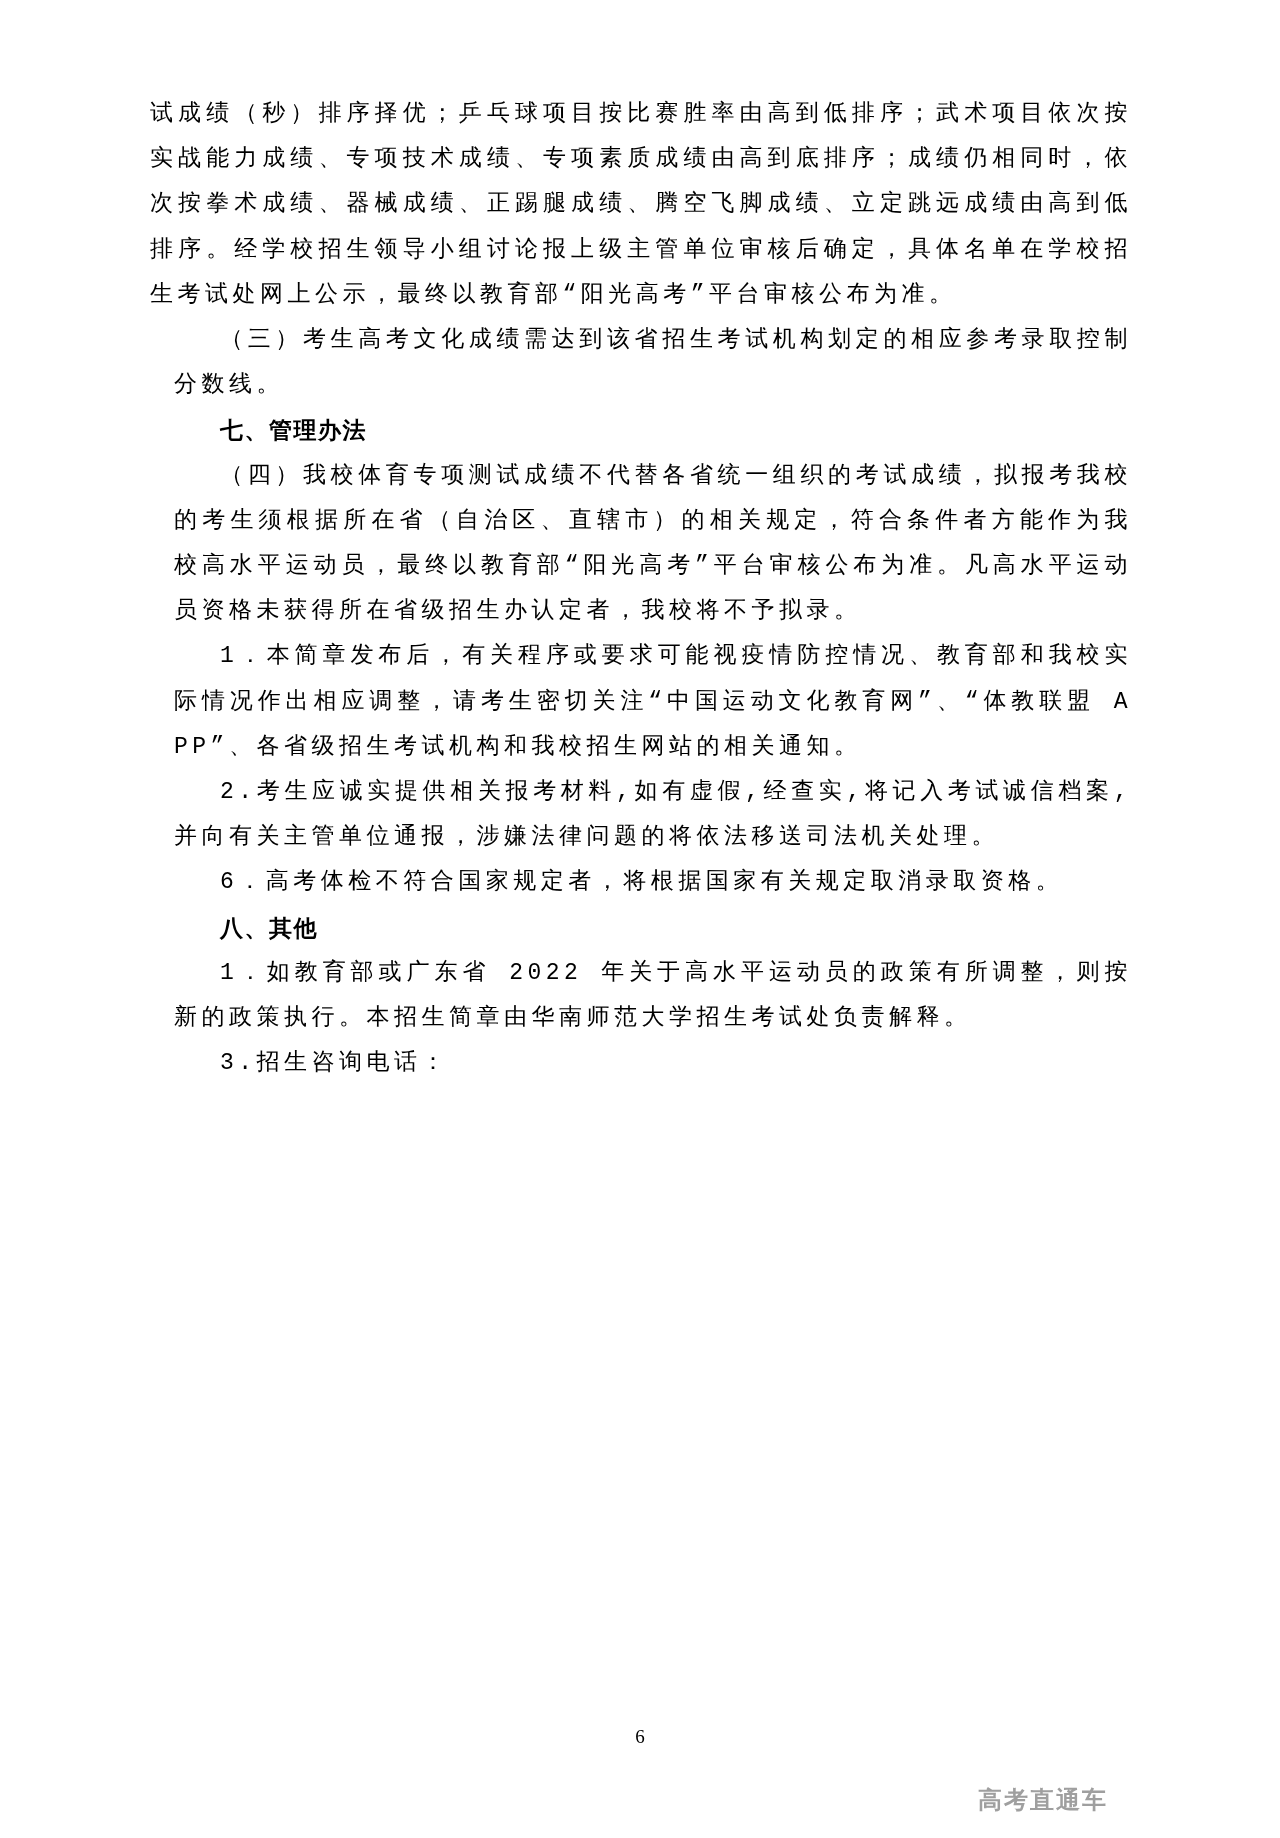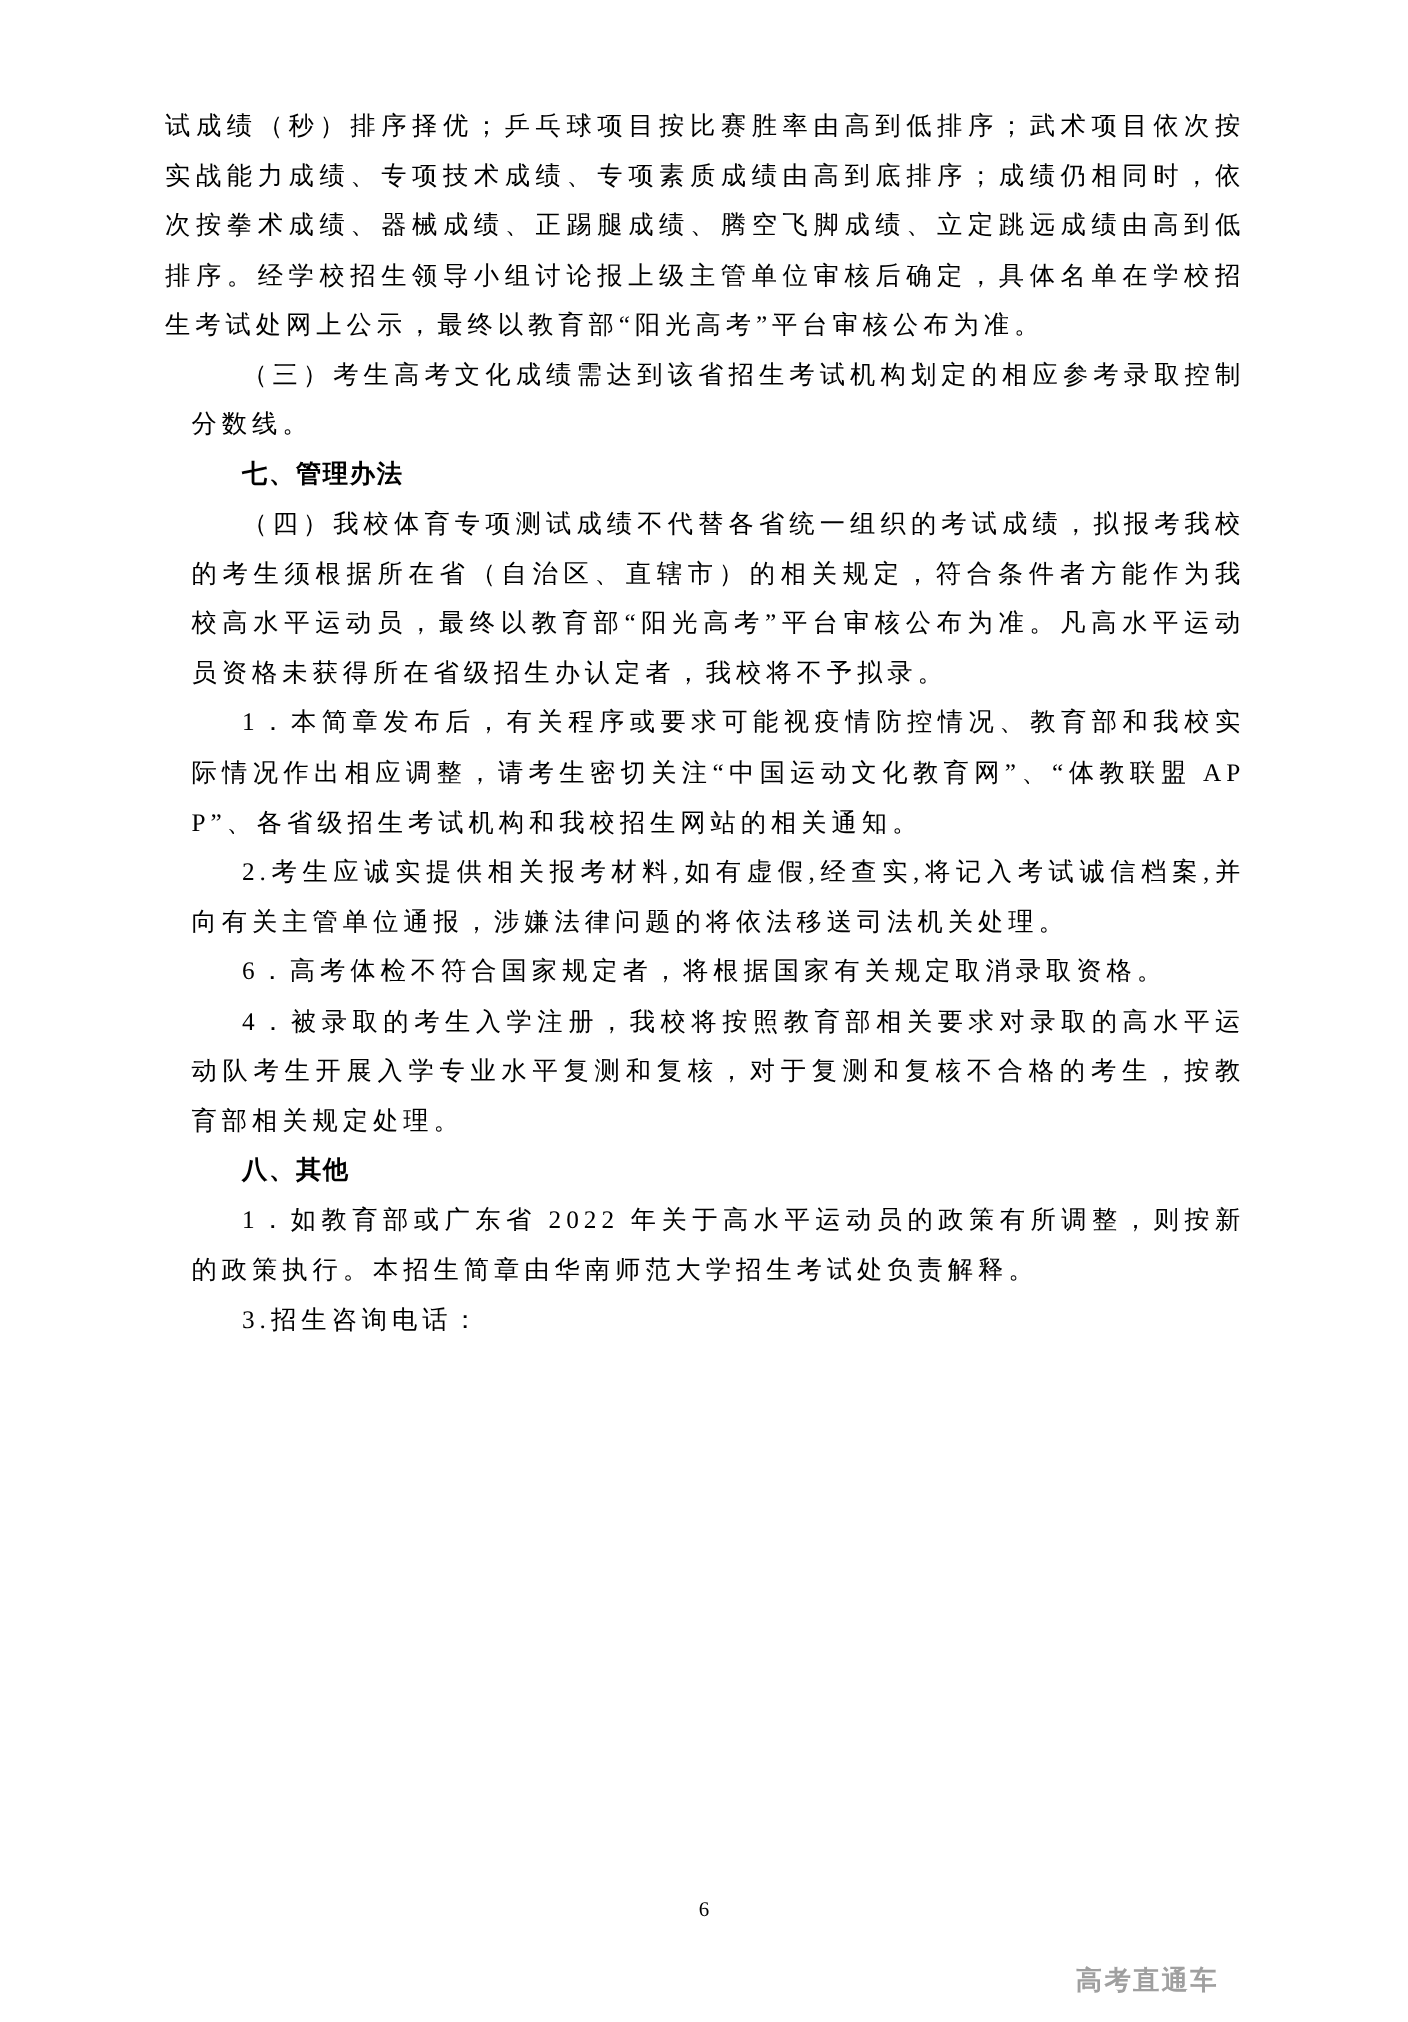--- a/index.html
+++ b/index.html
@@ -23,20 +23,21 @@
     right: 148px;
     top: 92px;
   }
   p.para {
     margin: 0;
     font-size: 23px;
     line-height: 45.2px;
     letter-spacing: 4.5px;
     text-align: justify;
     word-break: break-all;
+    font-family: Liberation Mono, monospace;
   }
   p.indent { text-indent: 2em; margin-left: 24px; }
   p.heading {
     font-weight: 700;
     font-family: "Liberation Sans", "DejaVu Sans", sans-serif;
     letter-spacing: 1.5px;
   }
   .page-number {
     position: absolute;
     left: 0;
@@ -62,21 +63,20 @@
 
 <div class="page">
   <div class="content">
     <p class="para">试成绩（秒）排序择优；乒乓球项目按比赛胜率由高到低排序；武术项目依次按实战能力成绩、专项技术成绩、专项素质成绩由高到底排序；成绩仍相同时，依次按拳术成绩、器械成绩、正踢腿成绩、腾空飞脚成绩、立定跳远成绩由高到低排序。经学校招生领导小组讨论报上级主管单位审核后确定，具体名单在学校招生考试处网上公示，最终以教育部“阳光高考”平台审核公布为准。</p>
     <p class="para indent">（三）考生高考文化成绩需达到该省招生考试机构划定的相应参考录取控制分数线。</p>
     <p class="para indent heading">七、管理办法</p>
     <p class="para indent">（四）我校体育专项测试成绩不代替各省统一组织的考试成绩，拟报考我校的考生须根据所在省（自治区、直辖市）的相关规定，符合条件者方能作为我校高水平运动员，最终以教育部“阳光高考”平台审核公布为准。凡高水平运动员资格未获得所在省级招生办认定者，我校将不予拟录。</p>
     <p class="para indent">1．本简章发布后，有关程序或要求可能视疫情防控情况、教育部和我校实际情况作出相应调整，请考生密切关注“中国运动文化教育网”、“体教联盟 APP”、各省级招生考试机构和我校招生网站的相关通知。</p>
     <p class="para indent">2.考生应诚实提供相关报考材料,如有虚假,经查实,将记入考试诚信档案,并向有关主管单位通报，涉嫌法律问题的将依法移送司法机关处理。</p>
     <p class="para indent">6．高考体检不符合国家规定者，将根据国家有关规定取消录取资格。</p>
-    <p class="para indent">4．被录取的考生入学注册，我校将按照教育部相关要求对录取的高水平运动队考生开展入学专业水平复测和复核，对于复测和复核不合格的考生，按教育部相关规定处理。</p>
     <p class="para indent heading">八、其他</p>
     <p class="para indent">1．如教育部或广东省 2022 年关于高水平运动员的政策有所调整，则按新的政策执行。本招生简章由华南师范大学招生考试处负责解释。</p>
     <p class="para indent">3.招生咨询电话：</p>
   </div>
 
   <div class="page-number">6</div>
   <div class="watermark">高考直通车</div>
 </div>
 
 </body></html>

